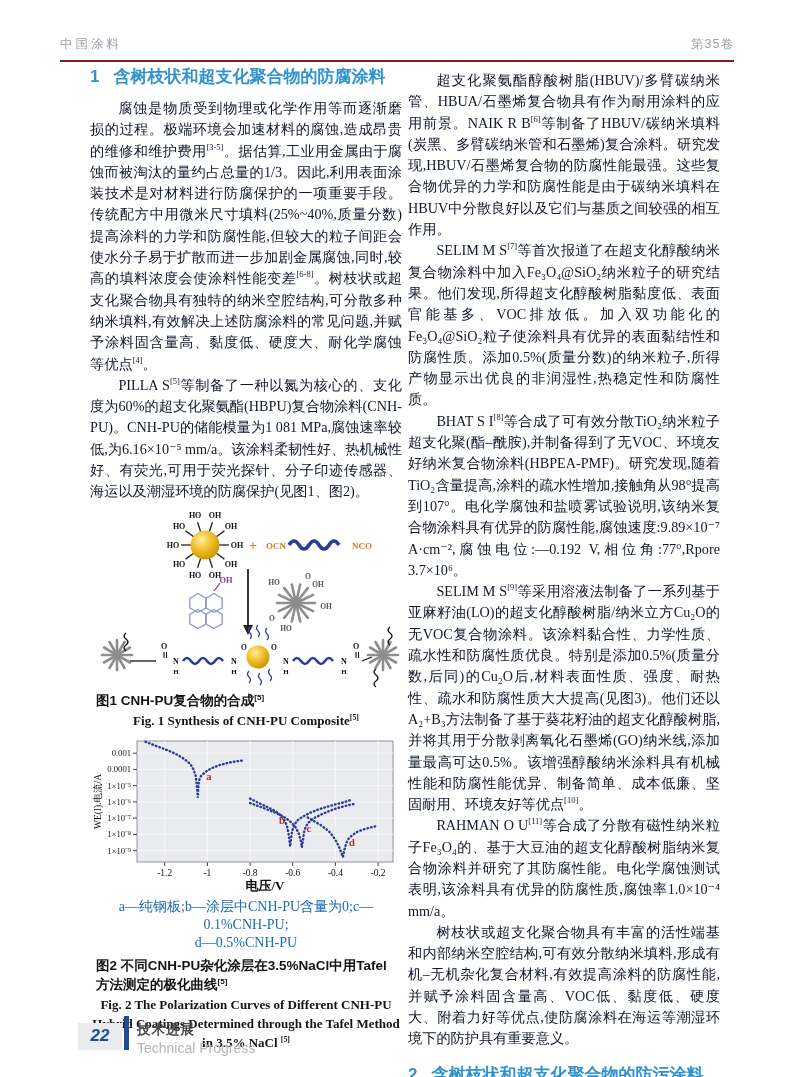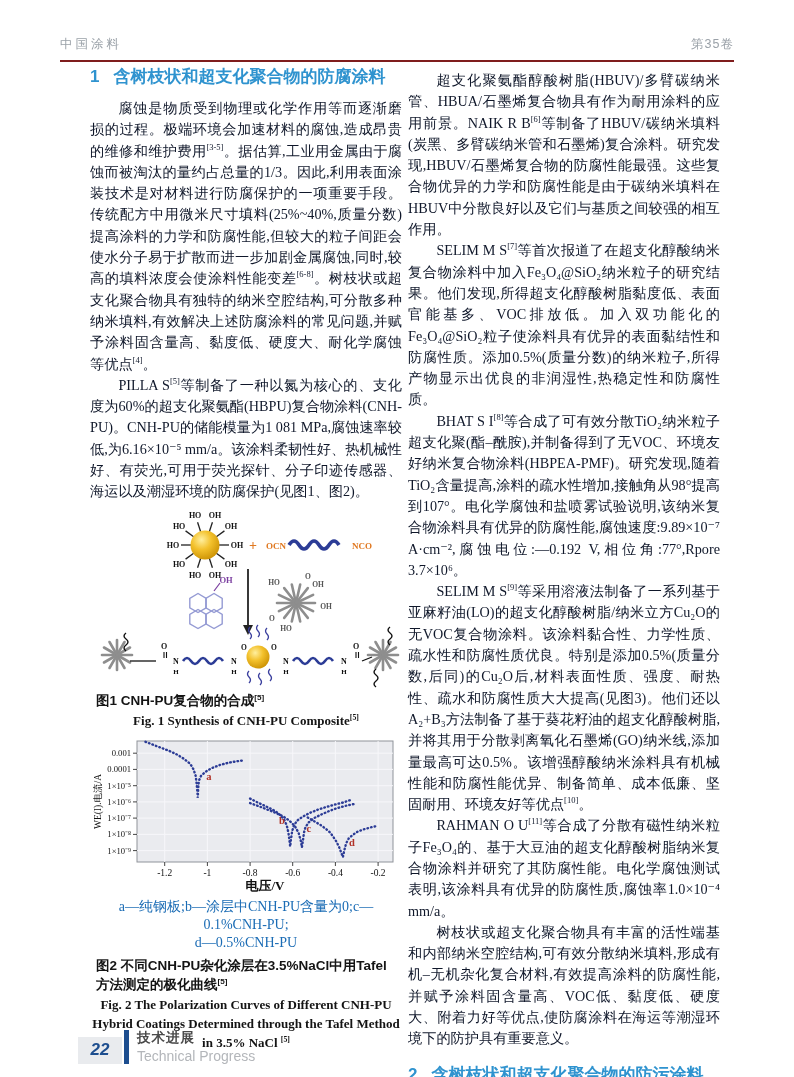--- a/index.html
+++ b/index.html
@@ -37,23 +37,22 @@
   .cap-en{
     text-align:center;font-weight:bold;font-size:13px;line-height:19px;
     font-family:"Liberation Serif","DejaVu Serif",serif;margin:1px 0 6px;
   }
   .fig-legend{
     text-align:center;color:#1b6cb5;font-size:14px;line-height:18px;
     margin:4px 0 4px;
   }
   svg{display:block;}
   .footer{
-    position:absolute;left:78px;top:1016px;display:flex;align-items:flex-end;
+    position:absolute;left:78px;top:1016px;display:flex;align-items:flex-start;
     font-family:"Liberation Sans","DejaVu Sans",sans-serif;
-    margin-top:8px;
   }
   .pgbox{
     background:#e9ebee;min-width:30px;height:24px;padding:3px 7px 0 7px;
     color:#1d4e8f;font-weight:bold;font-style:italic;font-size:17px;
     text-align:center;margin-top:7px;
   }
   .pgbar{width:5px;height:34px;background:#1d4e8f;margin-left:2px;}
   .pgtext{margin-left:8px;margin-top:5px;}
   .pgtext .cn{font-size:13.5px;color:#4a4a4a;font-weight:bold;letter-spacing:1px;}
   .pgtext .en{font-size:14px;color:#b3b6ba;margin-top:1px;}

